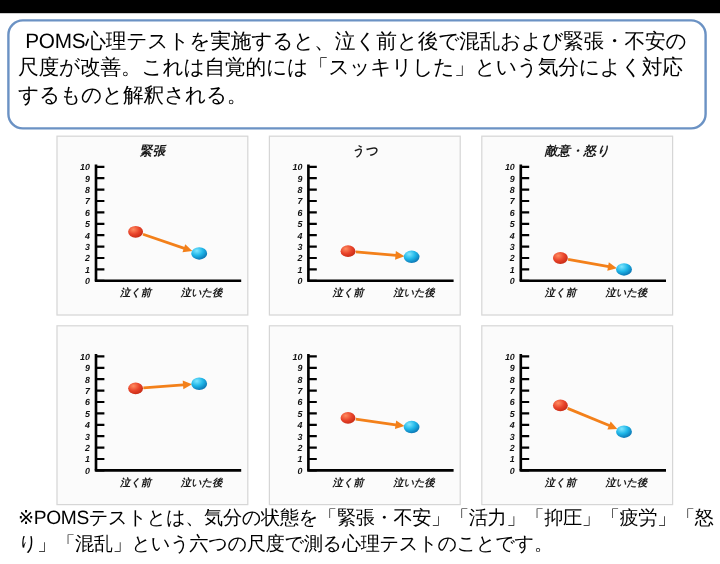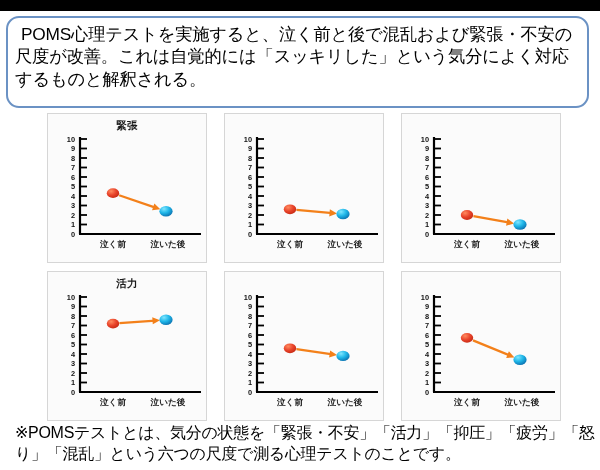--- a/index.html
+++ b/index.html
@@ -45,20 +45,21 @@
   
   #charts-grid {
     position: absolute;
     left: 47px; top: 113px;
     width: 514px; height: 308px;
     display: grid;
     grid-template-columns: repeat(3, 160px);
     grid-template-rows: repeat(2, 150px);
     column-gap: 17px;
     row-gap: 8px;
+    font-style: italic;
   }
   .panel {
     background: #fbfbfb;
     border: 1px solid #d6d6d6;
     position: relative;
     overflow: hidden;
   }
   .panel-title {
     position: absolute;
     left: 0; top: 5px;
@@ -155,20 +156,21 @@
             <line x1="71.15296059850859" y1="65.24548941137887" x2="108.06060211010153" y2="77.81497864315722" stroke="#f3801a" stroke-width="2.3" stroke-linecap="butt"></line>
             <polygon points="112.32034406291515,79.26570208180412 104.06019539064158,80.25562324631018 106.38135289247663,73.44003612180838" fill="#f3801a"></polygon>
             <ellipse cx="65" cy="63.15" rx="6.2" ry="4.9" fill="url(#g0r)"></ellipse>
             <ellipse cx="118" cy="81.2" rx="6.6" ry="5.2" fill="url(#g0b)"></ellipse>
             <text x="65" y="117" class="xtick-label" text-anchor="middle">泣く前</text>
             <text x="120" y="117" class="xtick-label" text-anchor="middle">泣いた後</text>
           </svg>
         </div>
       </div>
       <div class="panel">
+        <div class="panel-title">うつ</div>
         <div class="plot">
           <svg width="160" height="134" viewBox="0 0 160 134">
             <defs>
               <radialGradient id="g1r" cx="35%" cy="30%" r="75%">
                 <stop offset="0%" stop-color="#ff8b60"></stop>
                 <stop offset="55%" stop-color="#e8432a"></stop>
                 <stop offset="100%" stop-color="#c62a14"></stop>
               </radialGradient>
               <radialGradient id="g1b" cx="35%" cy="28%" r="78%">
                 <stop offset="0%" stop-color="#7fe6ff"></stop>
@@ -203,20 +205,21 @@
             <line x1="71.47405150567516" y1="79.88022159720673" x2="107.54191679852474" y2="83.11271895835834" stroke="#f3801a" stroke-width="2.3" stroke-linecap="butt"></line>
             <polygon points="112.02395245629985,83.51441083334763 104.23253952668324,86.43055290125226 104.87524652666607,79.25929584881207" fill="#f3801a"></polygon>
             <ellipse cx="65" cy="79.3" rx="6.2" ry="4.9" fill="url(#g1r)"></ellipse>
             <ellipse cx="118" cy="84.05" rx="6.6" ry="5.2" fill="url(#g1b)"></ellipse>
             <text x="65" y="117" class="xtick-label" text-anchor="middle">泣く前</text>
             <text x="120" y="117" class="xtick-label" text-anchor="middle">泣いた後</text>
           </svg>
         </div>
       </div>
       <div class="panel">
+        <div class="panel-title">敵意・怒り</div>
         <div class="plot">
           <svg width="160" height="134" viewBox="0 0 160 134">
             <defs>
               <radialGradient id="g2r" cx="35%" cy="30%" r="75%">
                 <stop offset="0%" stop-color="#ff8b60"></stop>
                 <stop offset="55%" stop-color="#e8432a"></stop>
                 <stop offset="100%" stop-color="#c62a14"></stop>
               </radialGradient>
               <radialGradient id="g2b" cx="35%" cy="28%" r="78%">
                 <stop offset="0%" stop-color="#7fe6ff"></stop>
@@ -251,21 +254,20 @@
             <line x1="71.39803178539401" y1="86.14681701813666" x2="107.66471788513275" y2="92.64744943224078" stroke="#f3801a" stroke-width="2.3" stroke-linecap="butt"></line>
             <polygon points="112.09412450579013,93.44139967556616 104.0766199433675,95.66167456654976 105.3469403326881,88.57462397349794" fill="#f3801a"></polygon>
             <ellipse cx="65" cy="85" rx="6.2" ry="4.9" fill="url(#g2r)"></ellipse>
             <ellipse cx="118" cy="94.5" rx="6.6" ry="5.2" fill="url(#g2b)"></ellipse>
             <text x="65" y="117" class="xtick-label" text-anchor="middle">泣く前</text>
             <text x="120" y="117" class="xtick-label" text-anchor="middle">泣いた後</text>
           </svg>
         </div>
       </div>
       <div class="panel">
-        <div class="panel-title">活力</div>
         <div class="plot">
           <svg width="160" height="134" viewBox="0 0 160 134">
             <defs>
               <radialGradient id="g3r" cx="35%" cy="30%" r="75%">
                 <stop offset="0%" stop-color="#ff8b60"></stop>
                 <stop offset="55%" stop-color="#e8432a"></stop>
                 <stop offset="100%" stop-color="#c62a14"></stop>
               </radialGradient>
               <radialGradient id="g3b" cx="35%" cy="28%" r="78%">
                 <stop offset="0%" stop-color="#7fe6ff"></stop>

